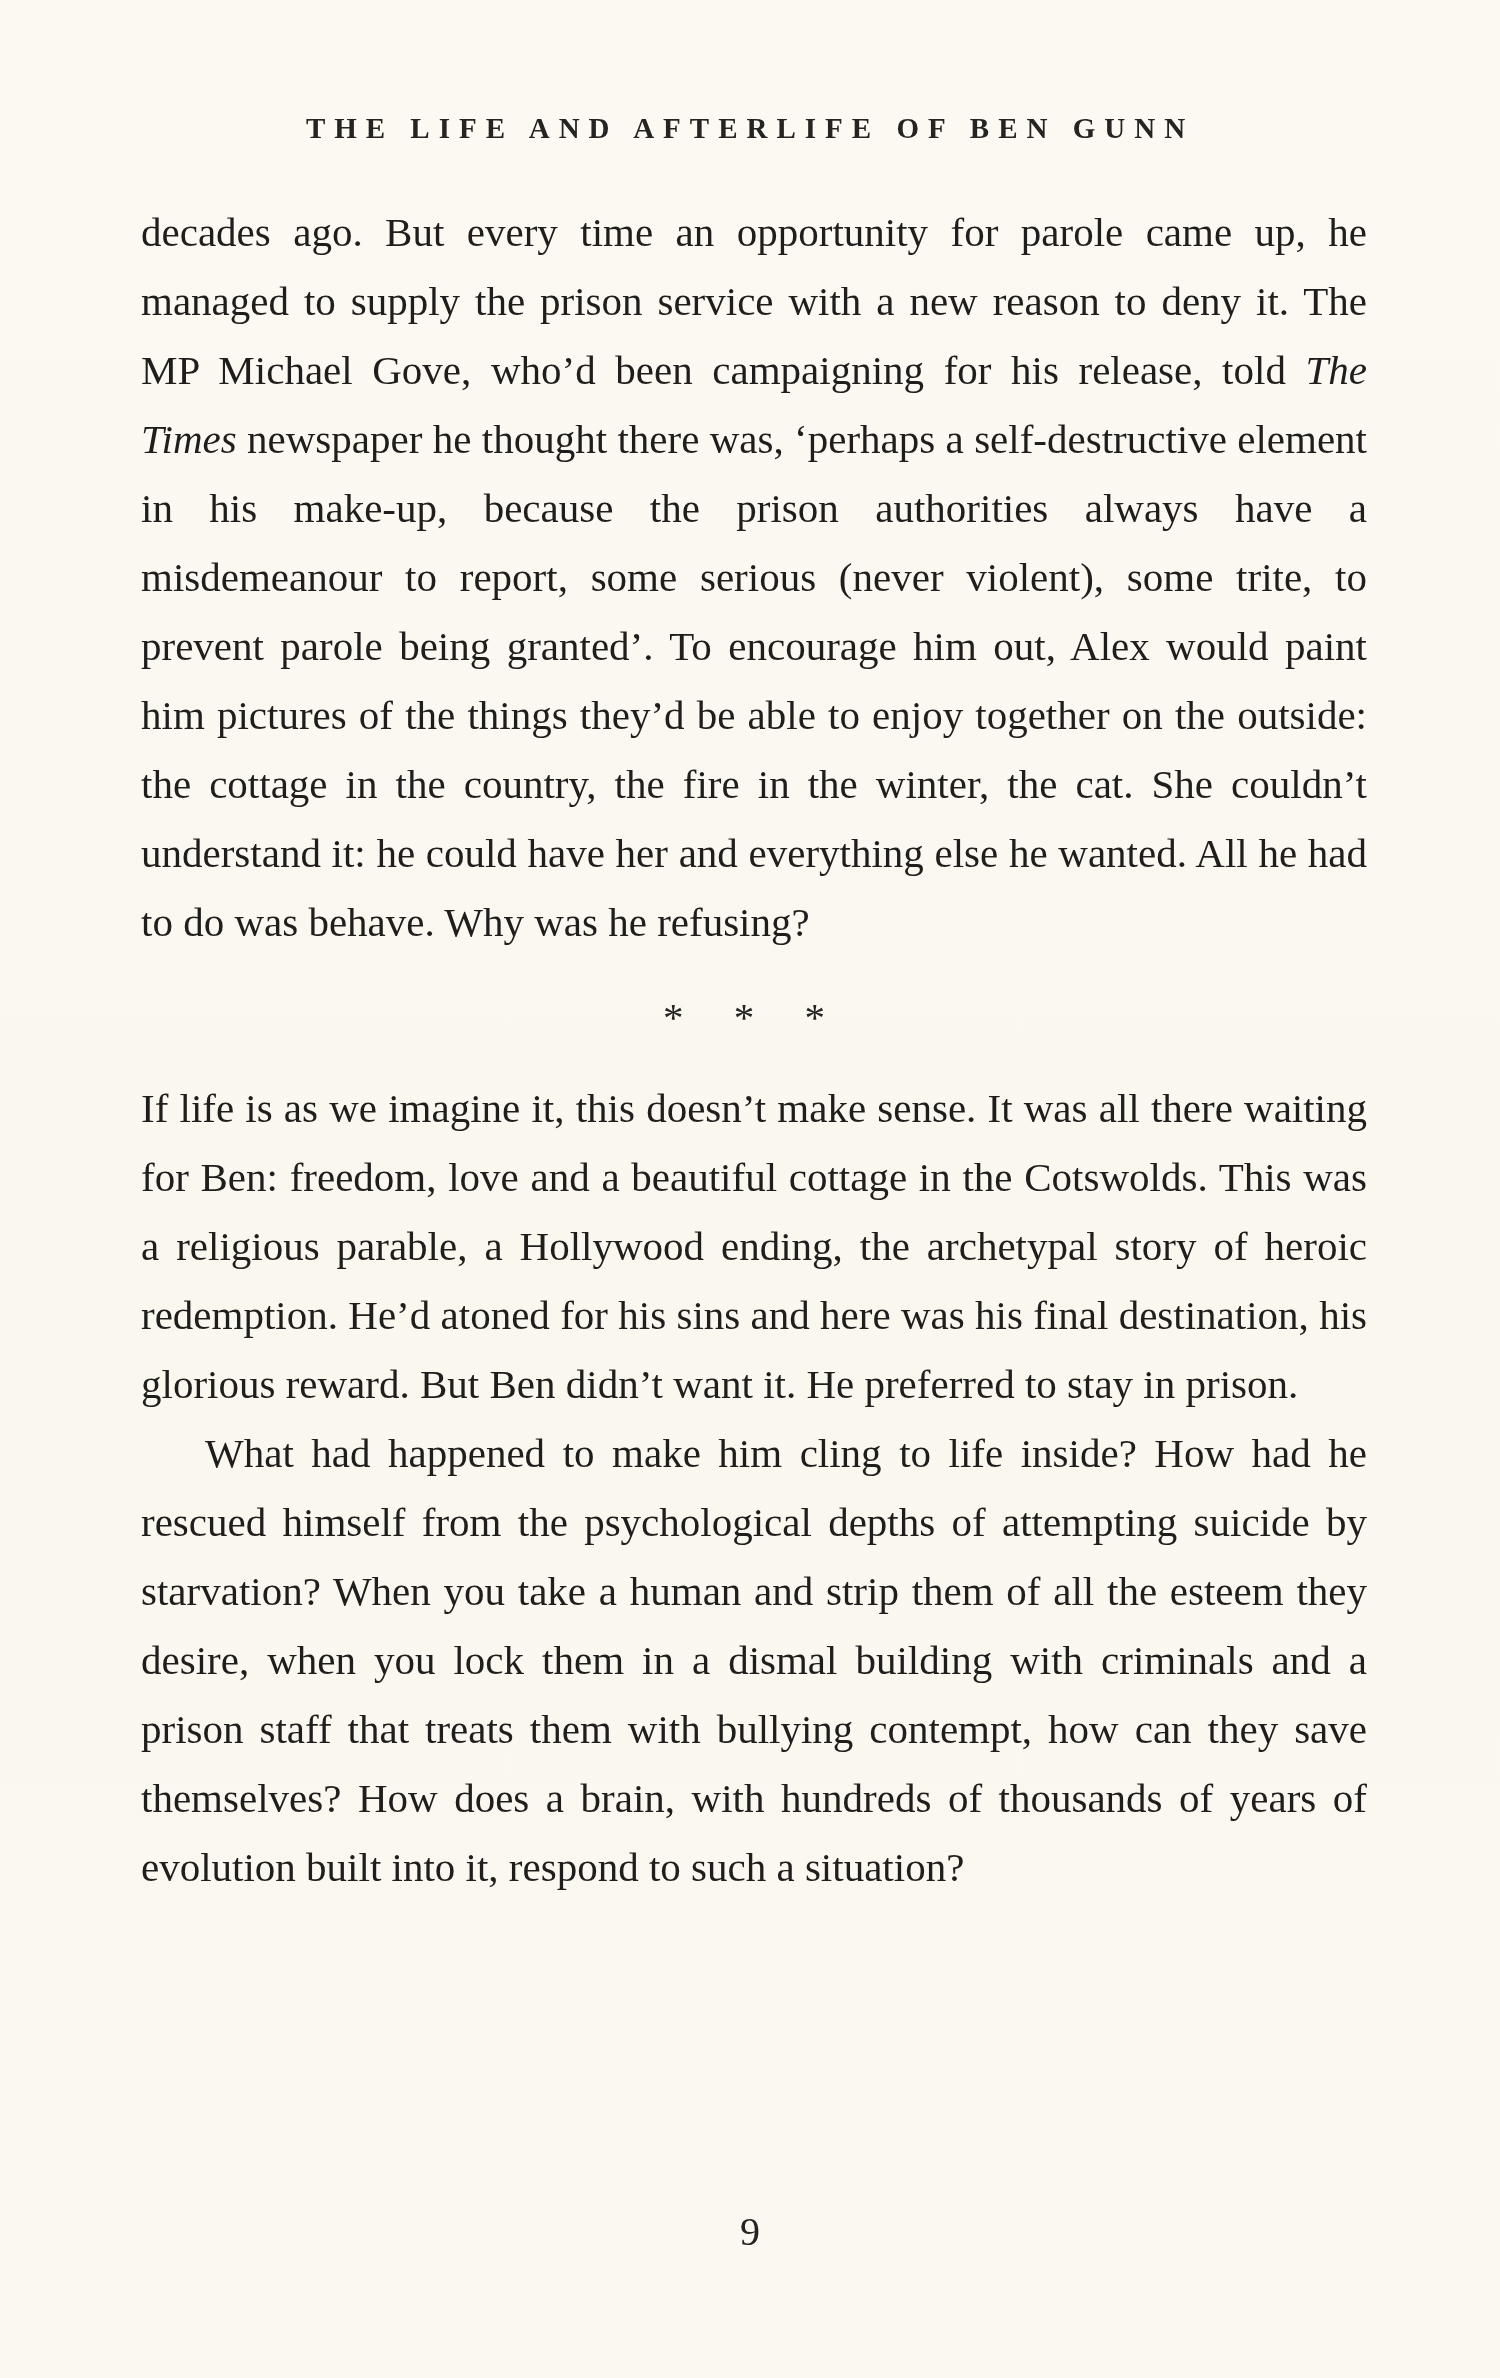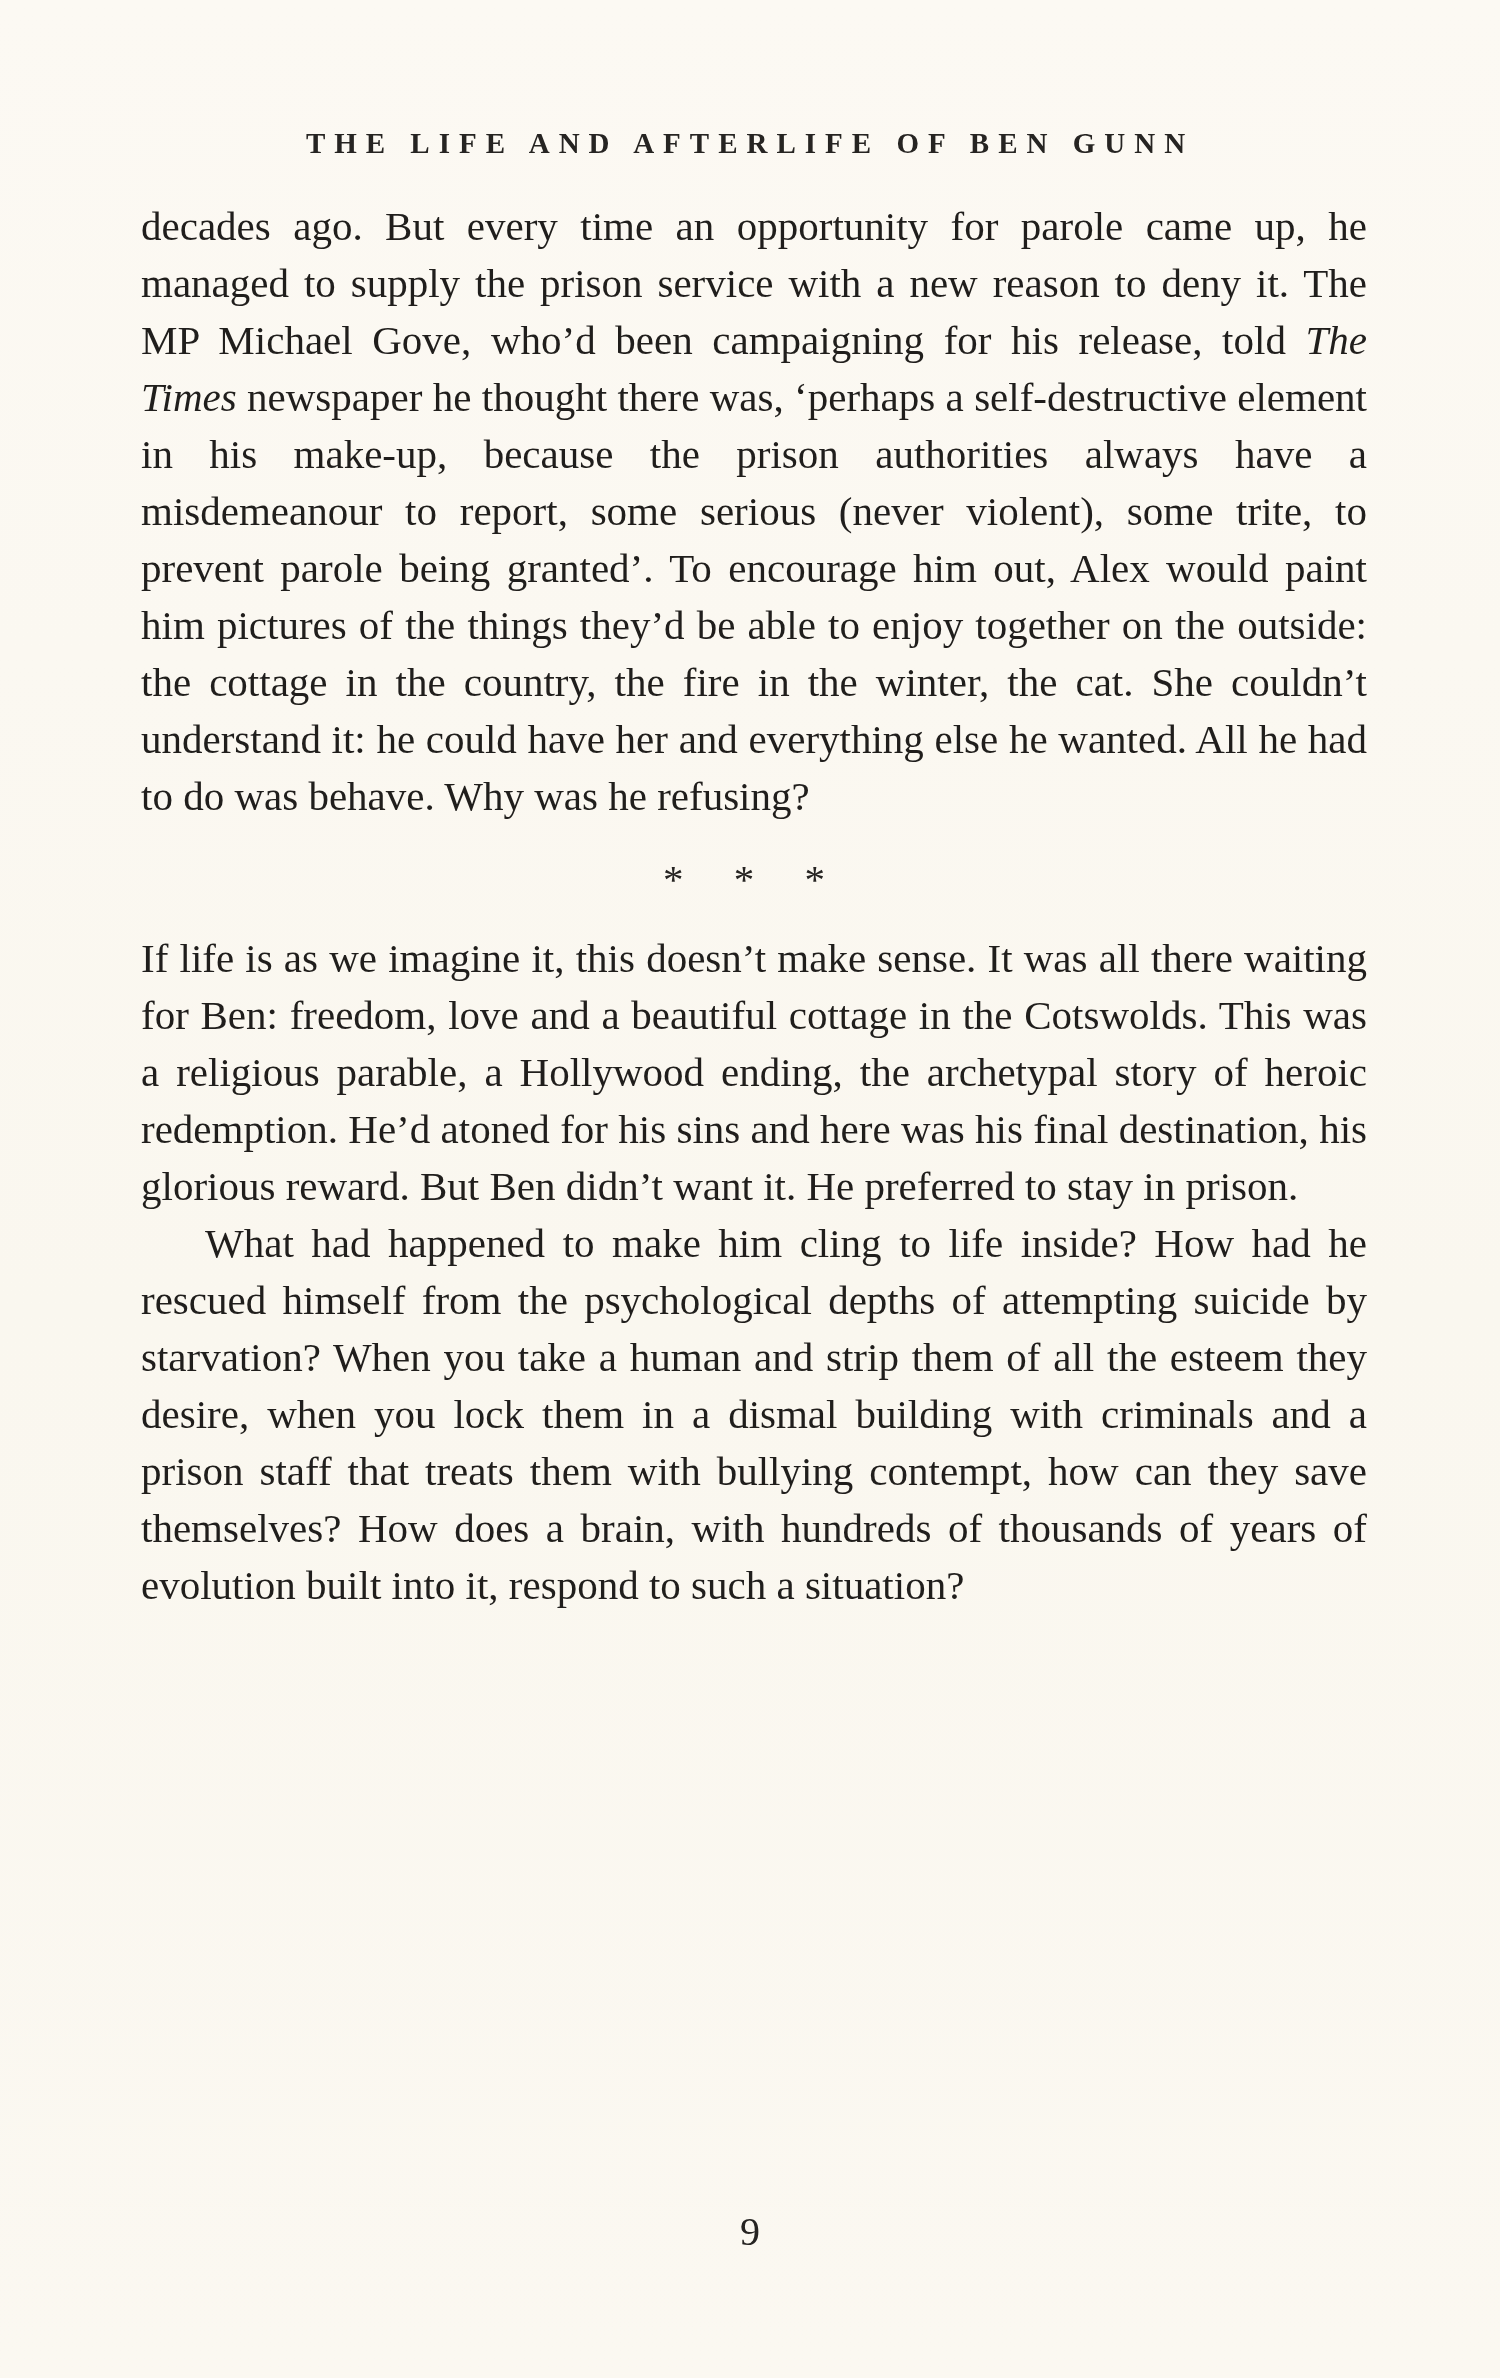--- a/index.html
+++ b/index.html
@@ -23,29 +23,28 @@
   .running-header {
     position: absolute;
     top: 112px;
     left: 0;
     width: 100%;
     text-align: center;
     font-size: 29px;
     font-weight: 700;
     letter-spacing: 9px;
     color: #262422;
-    margin-top: 15px;
   }
   .page-body {
     position: absolute;
     top: 198px;
     left: 141px;
     width: 1226px;
     font-size: 41px;
-    line-height: 57px;
+    line-height: 69px;
     text-align: justify;
     color: #201e1c;
   }
   .page-body p {
     margin: 0;
     padding: 0;
   }
   .page-body p.indent {
     text-indent: 64px;
   }

